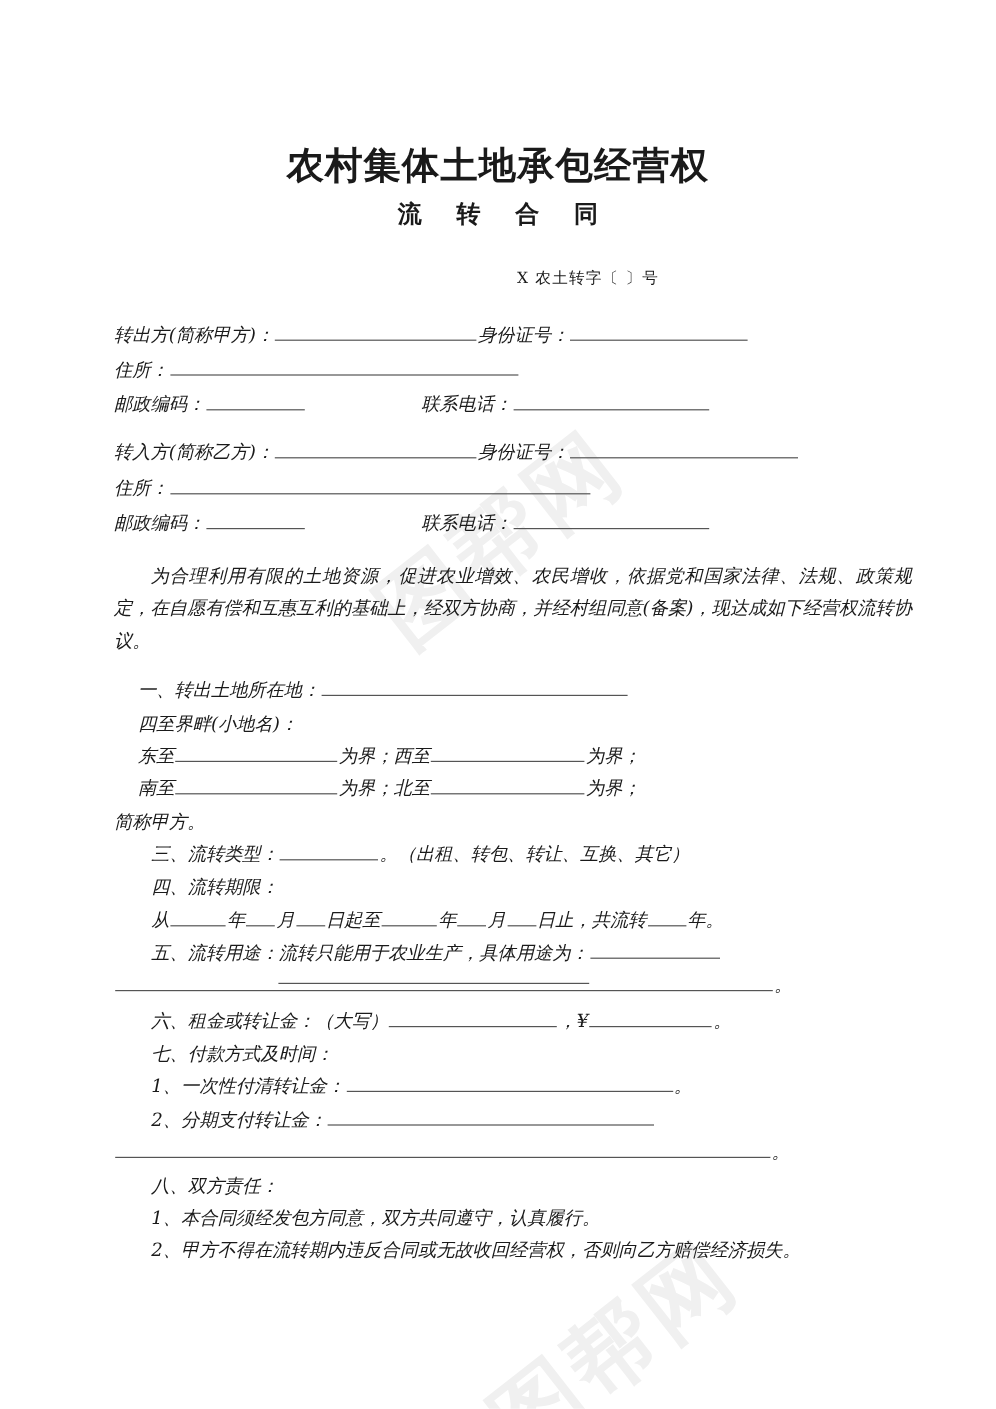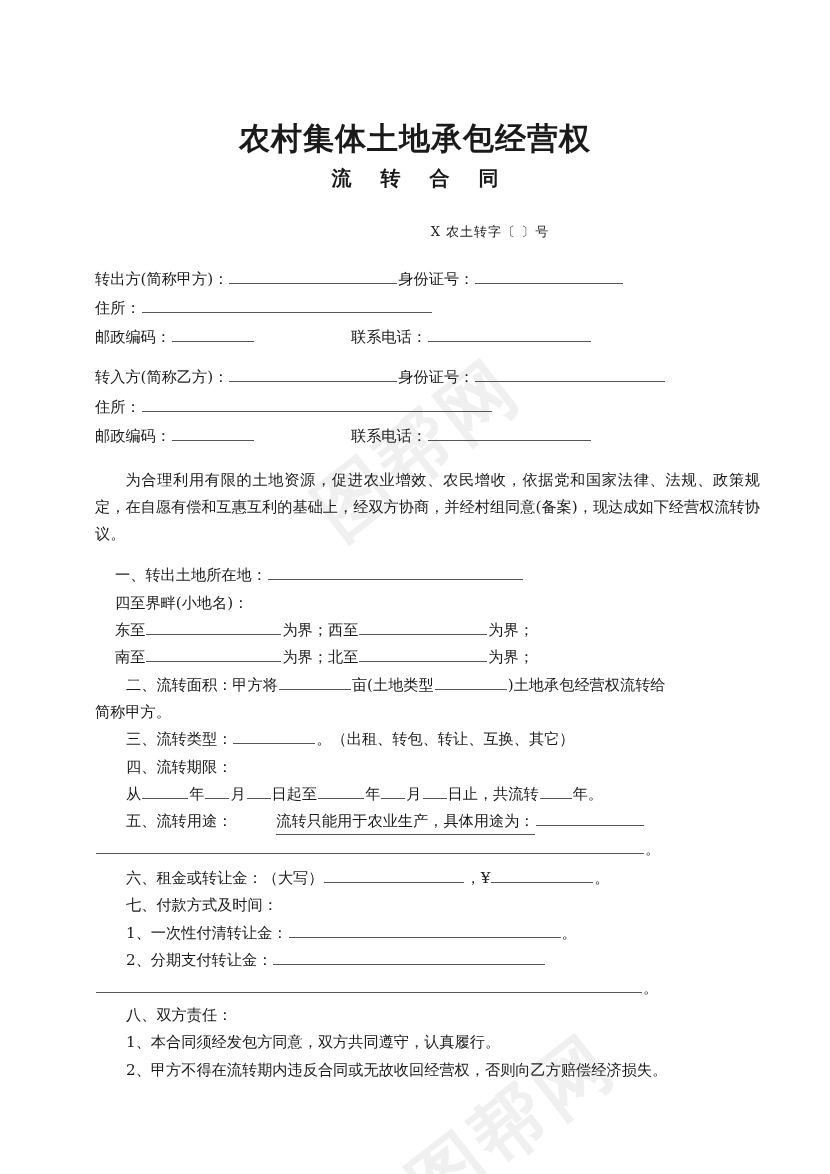--- a/index.html
+++ b/index.html
@@ -67,37 +67,37 @@
     letter-spacing: 1px;
     padding-left: 150px;
   }
 
   
   .body-area {
     margin-top: 24px;
     padding: 0 70px 0 95px;
     font-size: 15.2px;
     line-height: 1.78;
+    font-style: italic;
   }
 
   .indent-1 { padding-left: 20px; }
   .indent-2 { padding-left: 31px; }
 
   
   .blank {
     display: inline-block;
     border-bottom: 1.4px solid #555;
     vertical-align: baseline;
     height: 1.05em;
     margin: 0 1px;
   }
   .u-text {
     border-bottom: 1.4px solid #555;
-    padding-bottom: 4px;
-    margin-left: 44px;
+    padding-bottom: 16px;
   }
 
   
   .party-block { margin-bottom: 4px; }
   .party-block .row { line-height: 1.92; white-space: nowrap; }
   .gap-md { display: inline-block; width: 96px; }
 
   .para {
     text-indent: 2em;
     line-height: 1.78;
@@ -160,23 +160,20 @@
       <div class="row indent-1">四至界畔(小地名)：</div>
       <div class="row indent-1">
         <span>东至</span><span class="blank" style="width:135px;"></span><span>为界；</span><span>西至</span><span class="blank" style="width:128px;"></span><span>为界；</span>
       </div>
       <div class="row indent-1">
         <span>南至</span><span class="blank" style="width:135px;"></span><span>为界；</span><span>北至</span><span class="blank" style="width:128px;"></span><span>为界；</span>
       </div>
     </div>
 
     <div>
-      <div class="row indent-2">
-        <span>二、流转面积：甲方将</span><span class="blank" style="width:72px;"></span><span>亩(土地类型</span><span class="blank" style="width:72px;"></span><span>)土地承包经营权流转给</span>
-      </div>
       <div class="row">简称甲方。</div>
     </div>
 
     <div class="row indent-2">
       <span>三、流转类型：</span><span class="blank" style="width:82px;"></span><span>。（出租、转包、转让、互换、其它）</span>
     </div>
 
     <div>
       <div class="row indent-2">四、流转期限：</div>
       <div class="row indent-2">

